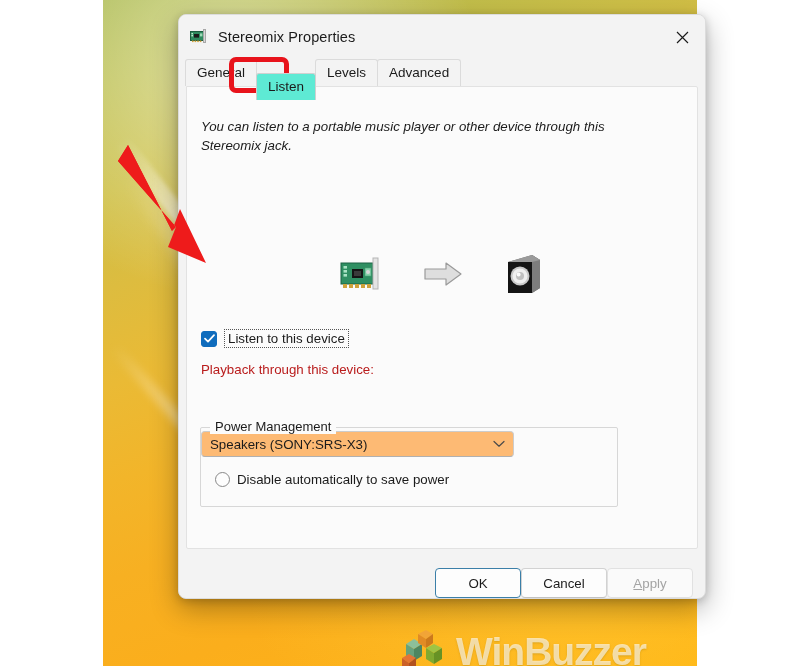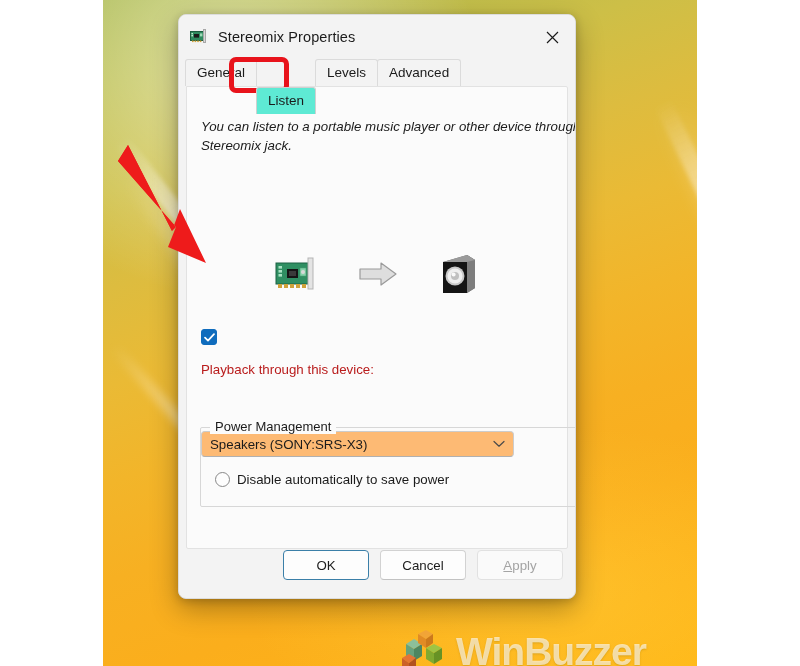--- a/index.html
+++ b/index.html
@@ -88,21 +88,21 @@
     position: absolute;
     left: 150px; top: 430px;
     width: 620px; height: 330px;
     background: radial-gradient(ellipse at center, rgba(255,210,60,.45) 0%, rgba(255,190,40,0) 72%);
   }
 
   
   #dialog {
     position: absolute;
     left: 178px; top: 14px;
-    width: 398px; height: 585px;
+    width: 528px; height: 585px;
     background: #f3f3f3;
     border-radius: 8px;
     box-shadow: 0 10px 28px rgba(0,0,0,.30), 0 2px 8px rgba(0,0,0,.18);
     overflow: hidden;
     border: 1px solid #dcdcdc;
   }
 
   
   #titlebar {
     position: relative;
@@ -131,21 +131,21 @@
     cursor: default;
   }
   #close-button svg { display:block; }
 
   
   #tabstrip {
     position: relative;
     height: 27px;
     padding-left: 6px;
     display: flex;
-    align-items: flex-start;
+    align-items: center;
     background: #f3f3f3;
   }
   .tab {
     font-size: 13.5px;
     color: #1b1b1b;
     height: 27px;
     line-height: 26px;
     padding: 0 11px;
     background: #f3f3f3;
     border: 1px solid #dbdbdb;
@@ -298,24 +298,23 @@
     margin-left: 7px;
     white-space: nowrap;
   }
 
   
   #buttonbar {
     position: absolute;
     left: 0; right: 0; bottom: 0;
     height: 48px;
     display: flex;
-    align-items: flex-start;
+    align-items: flex-end;
     justify-content: flex-end;
     padding-right: 12px;
-    gap: 11px;
   }
   .dlgbtn {
     width: 86px; height: 30px;
     border-radius: 4px;
     font-size: 13.3px;
     font-family: "Liberation Sans", sans-serif;
     color: #1b1b1b;
     background: #fdfdfd;
     border: 1px solid #d2d2d2;
     border-bottom-color: #c2c2c2;
@@ -449,20 +448,21 @@
           <circle cx="14.6" cy="22.4" r="2" fill="#fafafa"></circle>
         </svg>
       </div>
 
       <div id="listen-row">
         <div id="listen-checkbox">
           <svg width="11" height="9" viewBox="0 0 11 9">
             <path d="M1 4.6 L4 7.6 L10 1.2" stroke="#ffffff" stroke-width="1.7" fill="none" stroke-linecap="round" stroke-linejoin="round"></path>
           </svg>
         </div>
+        <span id="listen-label">Listen to this device</span>
       </div>
 
       <div id="playback-label">Playback through this device:</div>
       <div id="playback-combo">
         <span id="playback-value">Speakers (SONY:SRS-X3)</span>
         <svg width="12" height="8" viewBox="0 0 12 8">
           <path d="M1 1.5 L6 6.2 L11 1.5" stroke="#4a4a4a" stroke-width="1.2" fill="none" stroke-linecap="round" stroke-linejoin="round"></path>
         </svg>
       </div>
 

